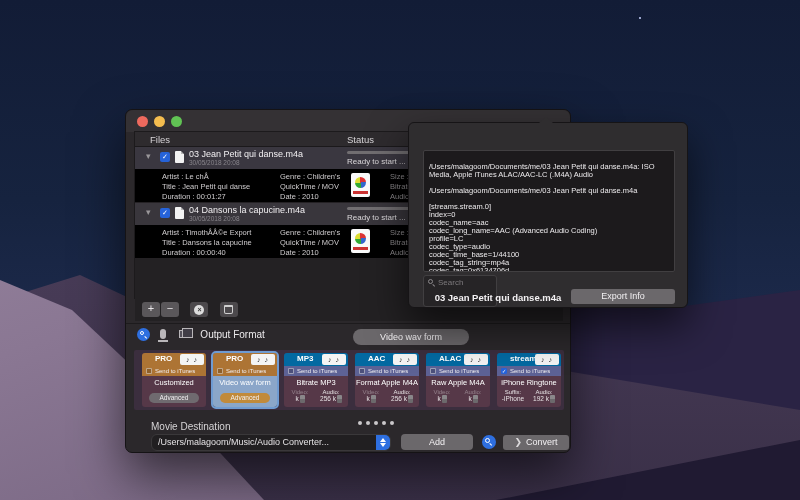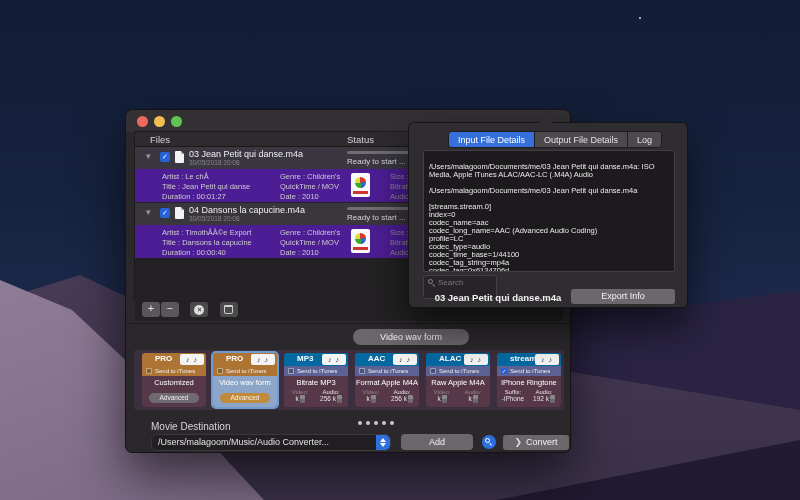--- a/index.html
+++ b/index.html
@@ -37,21 +37,21 @@
 
   .list{position:absolute;left:8px;top:21px;width:430px;height:168px;background:#232123;
     border:1px solid #1c1a1c;}
   .list-head{position:relative;height:15px;background:#2e2b2e;border-bottom:1px solid #1b191b;
     font-size:9.5px;color:#d6d3d6;}
   .list-head span{position:absolute;top:2px;}
   .col-files{left:15px;} .col-status{left:212px;} .col-info{left:398px;}
 
   .row-h{position:relative;height:22px;background:#3a3740;}
   .row-h.second{background:#39363c;}
-  .row-d{position:relative;height:34px;background:#4c1d95;border-bottom:1px solid #242124;}
+  .row-d{position:relative;height:34px;background:#000000;border-bottom:1px solid #242124;}
   .disc{position:absolute;left:11px;top:4px;font-size:9px;color:#9a979a;}
   .cbox{position:absolute;left:25px;top:5px;width:10px;height:10px;border-radius:2px;
     background:#2663d9;color:#fff;font-size:7px;line-height:10px;text-align:center;}
   .docicon{position:absolute;left:40px;top:4px;width:9px;height:12px;background:#f2f2f2;
     border-radius:1px;}
   .docicon::after{content:"";position:absolute;right:0;top:0;border-left:3px solid #b9b9b9;
     border-top:3px solid #3a3740;border-right:0;}
   .fname{position:absolute;left:54px;top:2px;font-size:9px;color:#f1eff1;}
   .fdate{position:absolute;left:54px;top:12px;font-size:6.5px;color:#87848a;}
   .track{position:absolute;left:212px;top:4px;width:120px;height:3px;background:#716e71;border-radius:2px;}
@@ -160,21 +160,21 @@
     border-right:7px solid transparent;border-bottom:6px solid #2f2d2f;}
   .tabs{position:absolute;left:39px;top:8px;height:17px;display:flex;border-radius:4px;overflow:hidden;
     border:1px solid #1f1d1f;}
   .tab{padding:0 9px;font-size:9px;line-height:16px;background:#4c494c;color:#e2e0e2;
     border-right:1px solid #1f1d1f;white-space:nowrap;}
   .tab:last-child{border-right:none;}
   .tab.active{background:#3570dc;color:#fff;}
   .details-box{position:absolute;left:14px;top:27px;width:252px;height:122px;background:#1c1a1c;
     border:1px solid #413f41;border-radius:2px;padding:12px 5px;color:#eceaec;font-size:7.5px;
     line-height:8px;white-space:pre-wrap;word-break:break-word;overflow:hidden;}
-  .search-field{position:absolute;left:14px;top:152px;width:74px;height:24px;background:#262426;
+  .search-field{position:absolute;left:14px;top:152px;width:74px;height:32px;background:#262426;
     border:1px solid #413f41;border-radius:3px;}
   .search-field input{position:absolute;left:14px;top:0;width:56px;height:12px;background:transparent;
     border:none;outline:none;color:#bbb;font-size:8px;font-family:inherit;padding:0;}
   .search-field input::placeholder{color:#7c797c;}
   .sf-mag{position:absolute;left:4px;top:3px;width:5px;height:5px;border:1.2px solid #8a878a;border-radius:50%;}
   .sf-mag::after{content:"";position:absolute;left:4px;top:4px;width:3px;height:1.2px;background:#8a878a;
     transform:rotate(45deg);transform-origin:0 0;}
   .panel-filename{position:absolute;left:24px;top:169px;width:130px;font-size:9.5px;font-weight:bold;
     color:#f4f2f4;text-align:center;white-space:nowrap;}
   .export-btn{position:absolute;left:162px;top:166px;width:104px;height:15px;background:#6b686b;
@@ -271,20 +271,26 @@
     </div>
 
     <div class="tools">
       <span class="tbtn">+</span><span class="tbtn minus">−</span>
       <span class="tbtn gear"><span class="gearicon">×</span></span>
       <span class="tbtn trash"><span class="trashicon"></span></span>
     </div>
 
     <div class="sep"></div>
 
+    <div class="of-head">
+      <span class="of-search"><span class="mag"></span></span>
+      <span class="micicon"></span>
+      <span class="stackicon"></span>
+      <span class="of-label">Output Format</span>
+    </div>
     <div class="preset-btn">Video wav form</div>
 
     <div class="cards">
 
       <div class="card">
         <div class="chead pro">
           <span class="cbadge">PRO</span>
           <span class="notes">♪ ♪</span>
         </div>
         <div class="crow2 pro">
@@ -384,25 +390,20 @@
     </div>
     <div class="add-btn">Add</div>
     <div class="dest-mag">
         <span class="mag"></span>
       </div>
     <div class="convert-btn"><span class="chev">❯</span><span>Convert</span></div>
   </div>
 
   <div class="panel">
     <div class="panel-arrow"></div>
-    <div class="tabs">
-      <span class="tab active">Input File Details</span>
-      <span class="tab">Output File Details</span>
-      <span class="tab">Log</span>
-    </div>
     <div class="details-box">/Users/malagoom/Documents/me/03 Jean Petit qui danse.m4a: ISO Media, Apple iTunes ALAC/AAC-LC (.M4A) Audio
 
 /Users/malagoom/Documents/me/03 Jean Petit qui danse.m4a
 
 [streams.stream.0]
 index=0
 codec_name=aac
 codec_long_name=AAC (Advanced Audio Coding)
 profile=LC
 codec_type=audio

